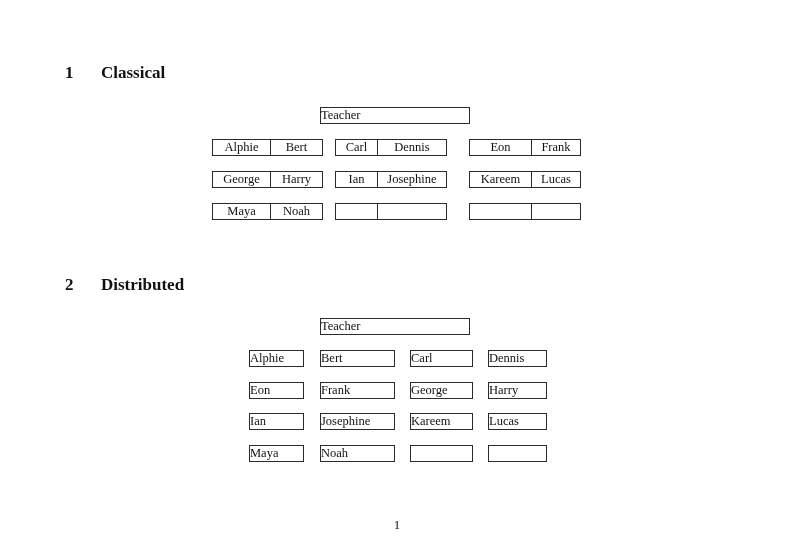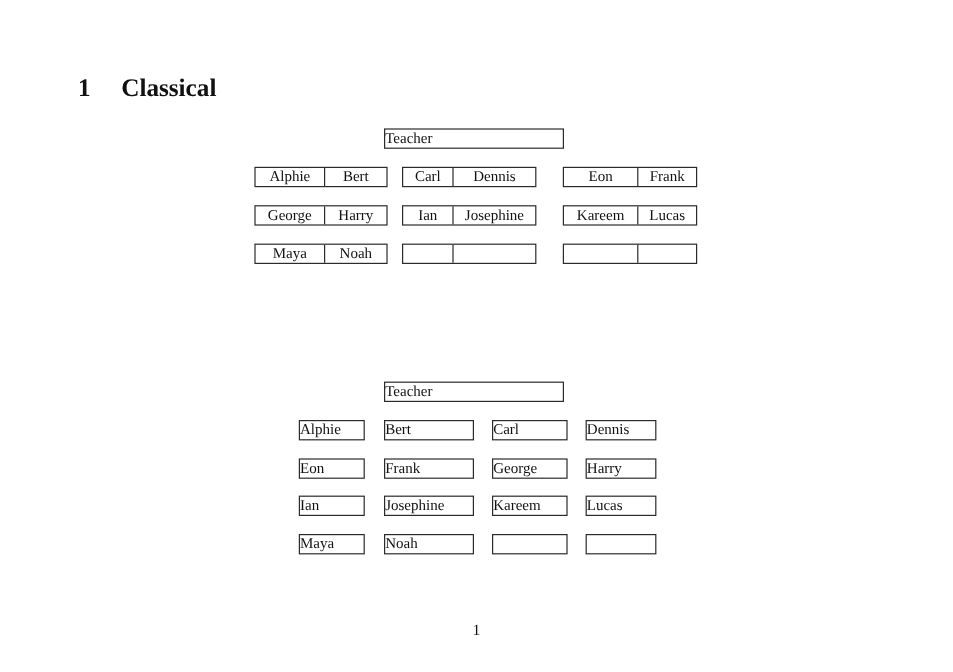--- a/index.html
+++ b/index.html
@@ -13,21 +13,21 @@
     height: 560px;
     background: #ffffff;
     font-family: "Liberation Serif", "DejaVu Serif", serif;
     color: #111111;
     overflow: hidden;
   }
   .heading {
     position: absolute;
     left: 65px;
     font-weight: bold;
-    font-size: 21px;
+    font-size: 17px;
     line-height: 20px;
     white-space: nowrap;
   }
   .heading .num {
     display: inline-block;
     min-width: 36px;
   }
   .h-classical { top: 63px; }
   .h-distributed { top: 275px; }
 
@@ -132,20 +132,23 @@
   </div>
   <div class="box pair cg2 cr1">
     <span class="cell c1">Kareem</span>
     <span class="cell c2">Lucas</span>
   </div>
   <div class="box pair cg2 cr2">
     <span class="cell c1"></span>
     <span class="cell c2"></span>
   </div>
 
+  <div class="heading h-distributed">
+    <span class="num">2</span><span class="title">Distributed</span>
+  </div>
 
   <div class="box d-teacher">
     <span>Teacher</span>
   </div>
 
   <div class="box dc0 dr0">
       <span>Alphie</span>
     </div>
   <div class="box dc1 dr0">
       <span>Bert</span>

